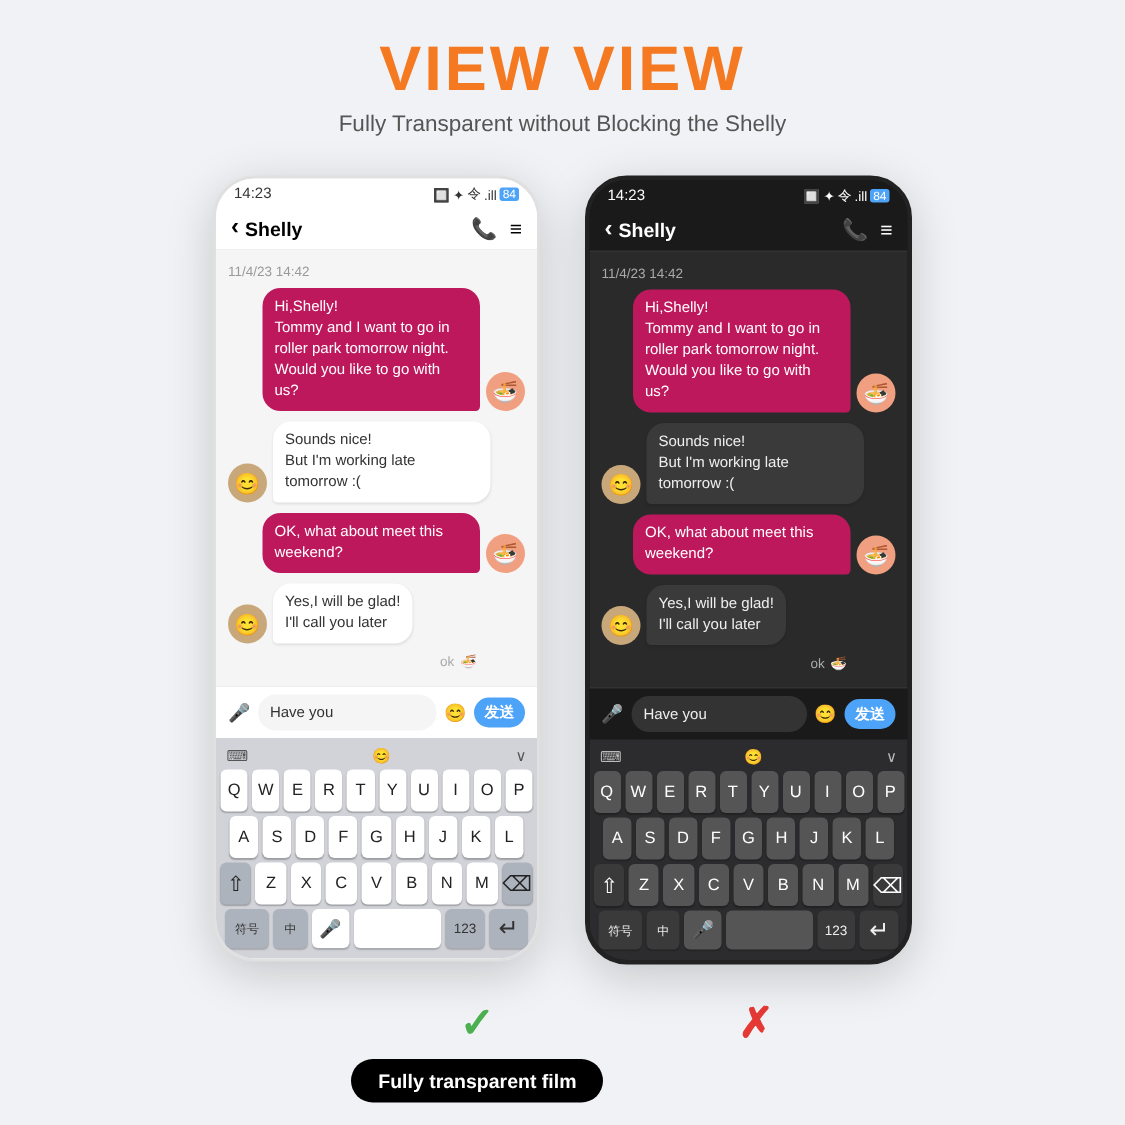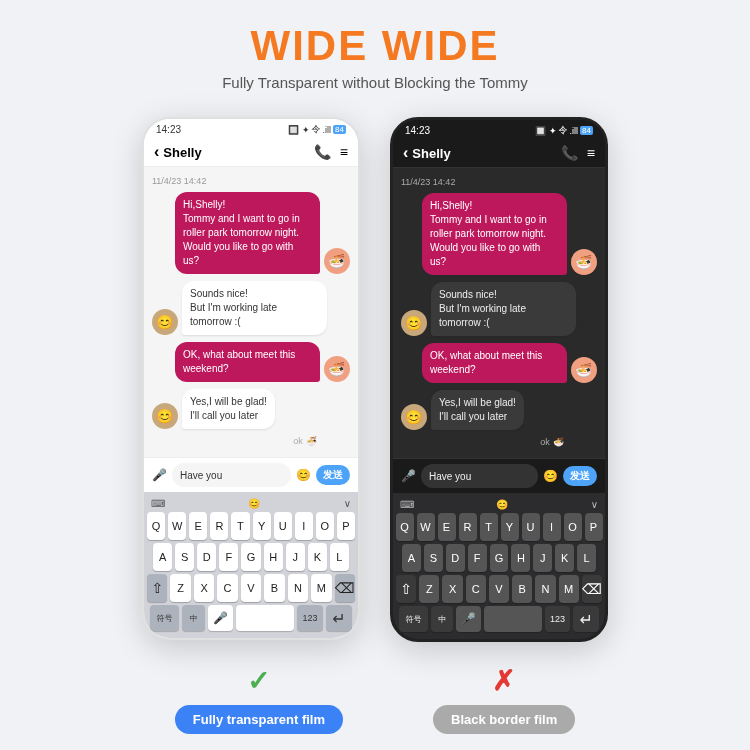--- a/index.html
+++ b/index.html
@@ -271,29 +271,29 @@
       color: #e53935;
       font-weight: bold;
     }
     .label-badge {
       border-radius: 20px;
       padding: 7px 18px;
       font-size: 13px;
       font-weight: 600;
       color: #fff;
     }
-    .label-badge.blue { background: #3b82f6; }
+    .label-badge.blue { background: #000000; }
     .label-badge.gray { background: #aaa; }
   </style>
 </head>
 <body>
 
 <div class="header">
-  <div class="header-title">WIDE WIDE</div>
-  <div class="header-sub">Fully Transparent without Blocking the Tommy</div>
+  <div class="header-title">VIEW VIEW</div>
+  <div class="header-sub">Fully Transparent without Blocking the Shelly</div>
 </div>
 
 <div class="phones-row">
 
   <div class="phone-wrap">
     <div class="phone light-border">
 
       <div class="status-bar">
         <span>14:23</span>
         <div class="status-icons">
@@ -517,15 +517,14 @@
 
 </div>
 
 <div class="labels-row">
   <div class="label-group">
     <span class="checkmark">✓</span>
     <div class="label-badge blue">Fully transparent film</div>
   </div>
   <div class="label-group">
     <span class="crossmark">✗</span>
-    <div class="label-badge gray">Black border film</div>
   </div>
 </div>
 
 </body></html>

